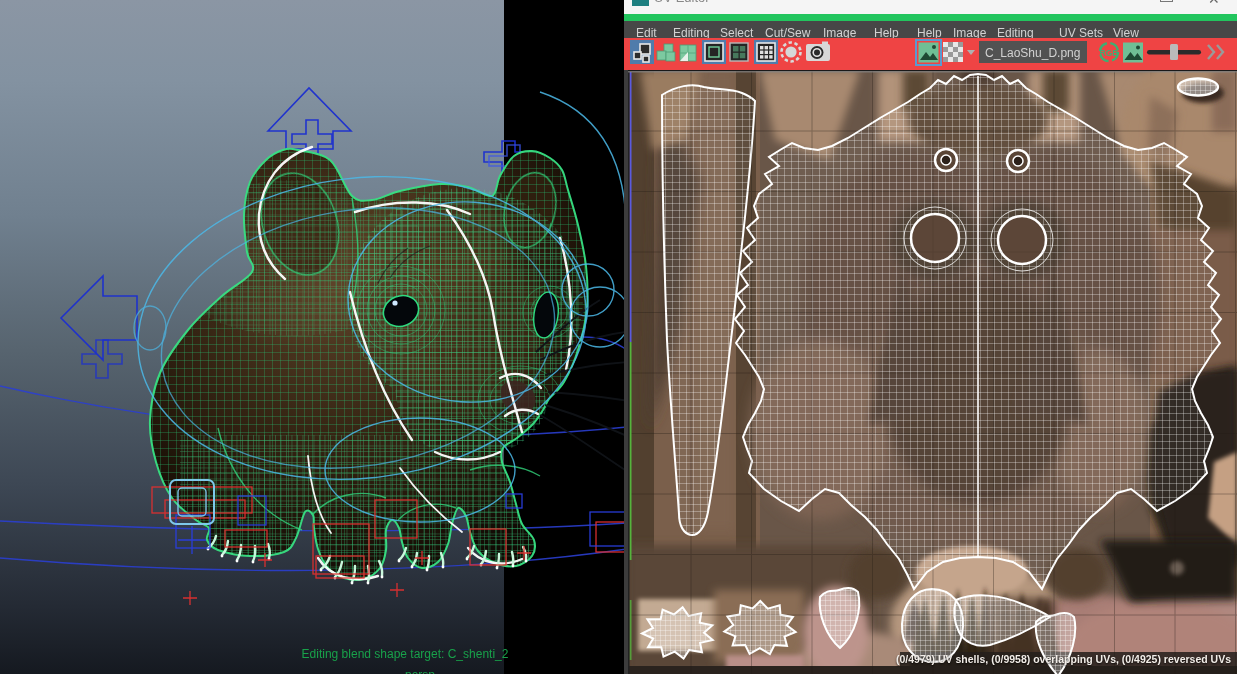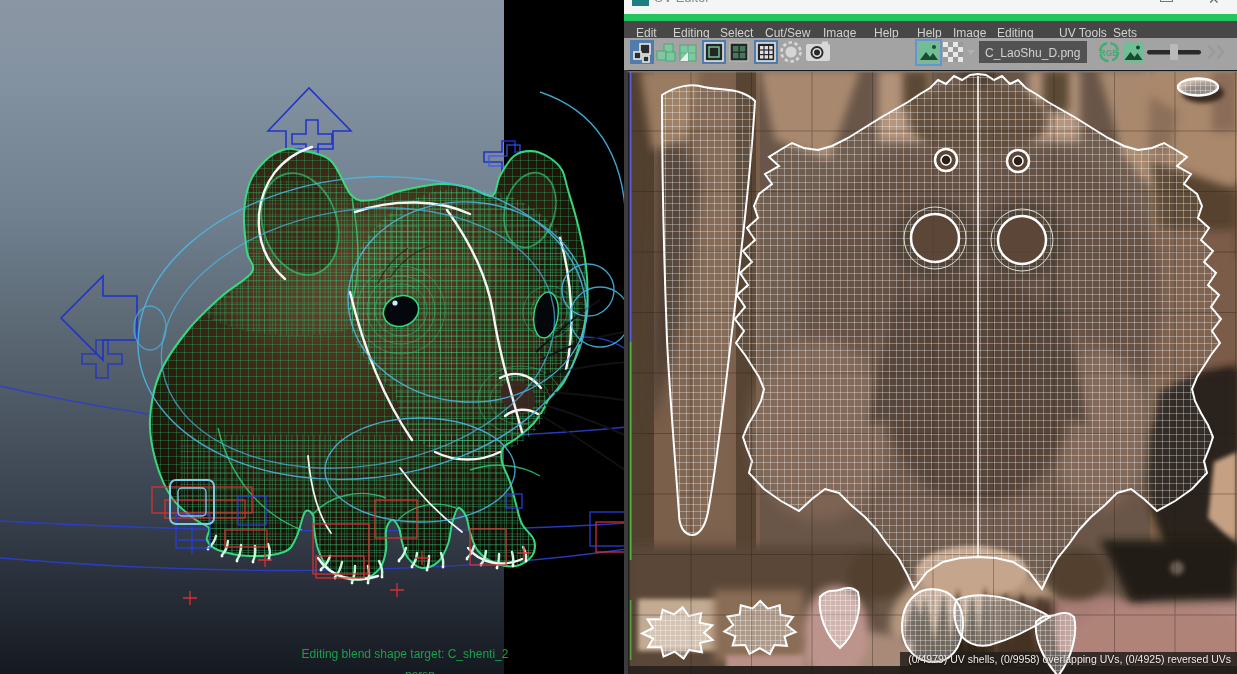--- a/index.html
+++ b/index.html
@@ -7,23 +7,23 @@
   #vp{position:absolute;left:0;top:0;width:504px;height:674px;
       background:linear-gradient(180deg,#8b96a4 0%,#8392a1 12%,#70808f 32%,#57646f 52%,#3d4754 72%,#242a34 90%,#151920 100%);}
   #uvwin{position:absolute;left:624px;top:0;width:613px;height:674px;background:#474747;}
   #titlebar{position:absolute;left:0;top:0;width:613px;height:14px;background:#f5f5f5;overflow:hidden;}
   #titlebar .ticon{position:absolute;left:8px;top:-3px;width:17px;height:9px;background:#1d7f80;}
   #titlebar .ttext{position:absolute;left:30px;top:-10px;font-size:13px;color:#888;}
   #titlebar .tmax{position:absolute;left:536px;top:-9px;width:11px;height:9px;border:1.5px solid #777;}
   #titlebar .tclose{position:absolute;left:584px;top:-9px;font-size:14px;color:#666;}
   #menubar{position:absolute;left:0;top:14px;width:613px;height:24px;background:#474747;border-top:7px solid #22c55e;}
   #menubar span{position:absolute;top:5px;font-size:12px;color:#d2d2d2;}
-  #toolbar{position:absolute;left:0;top:38px;width:613px;height:32px;background:#a3a3a3;}
+  #toolbar{position:absolute;left:0;top:38px;width:613px;height:32px;background:#ef4444;}
   #canvas{position:absolute;left:4px;top:70px;width:609px;height:604px;background:#6f5c4d;}
-  #status{position:absolute;right:6px;top:583px;font-size:10.5px;font-weight:normal;color:#f2ede8;text-shadow:0 1px 2px rgba(0,0,0,0.8);}
+  #status{position:absolute;right:6px;top:583px;font-size:10.5px;font-weight:bold;color:#f2ede8;text-shadow:0 1px 2px rgba(0,0,0,0.8);}
 </style>
 </head>
 <body>
 <div id="root">
   <div id="vp">
 <svg width="628" height="674" viewBox="0 0 628 674" style="position:absolute;left:0;top:0">
   <defs>
     <radialGradient id="furRG" gradientUnits="userSpaceOnUse" cx="340" cy="290" r="300">
       <stop offset="0%" stop-color="#5c4229"></stop>
       <stop offset="45%" stop-color="#382715"></stop>
@@ -234,22 +234,22 @@
     <div id="menubar">
       <span style="left:12px">Edit</span>
       <span style="left:49px">Editing</span>
       <span style="left:96px">Select</span>
       <span style="left:141px">Cut/Sew</span>
       <span style="left:199px">Image</span>
       <span style="left:250px">Help</span>
       <span style="left:293px">Help</span>
       <span style="left:329px">Image</span>
       <span style="left:373px">Editing</span>
-      <span style="left:435px">UV Tools</span>
-      <span style="left:489px">Sets</span>
+      <span style="left:435px">UV Sets</span>
+      <span style="left:489px">View</span>
     </div>
     <div id="toolbar">
 <svg width="613" height="32" viewBox="0 0 613 32" style="position:absolute;left:0;top:0">
 
   <rect x="6" y="2" width="24" height="24" fill="#4f7cab"></rect>
   <g fill="none" stroke="#e8e8e8" stroke-width="1.6">
     <rect x="16" y="6" width="10" height="10" fill="#2c2c2c"></rect>
     <rect x="10" y="14" width="7" height="7" fill="#2c2c2c"></rect>
     <rect x="19" y="18" width="6" height="6" fill="#2c2c2c"></rect>
   </g>

